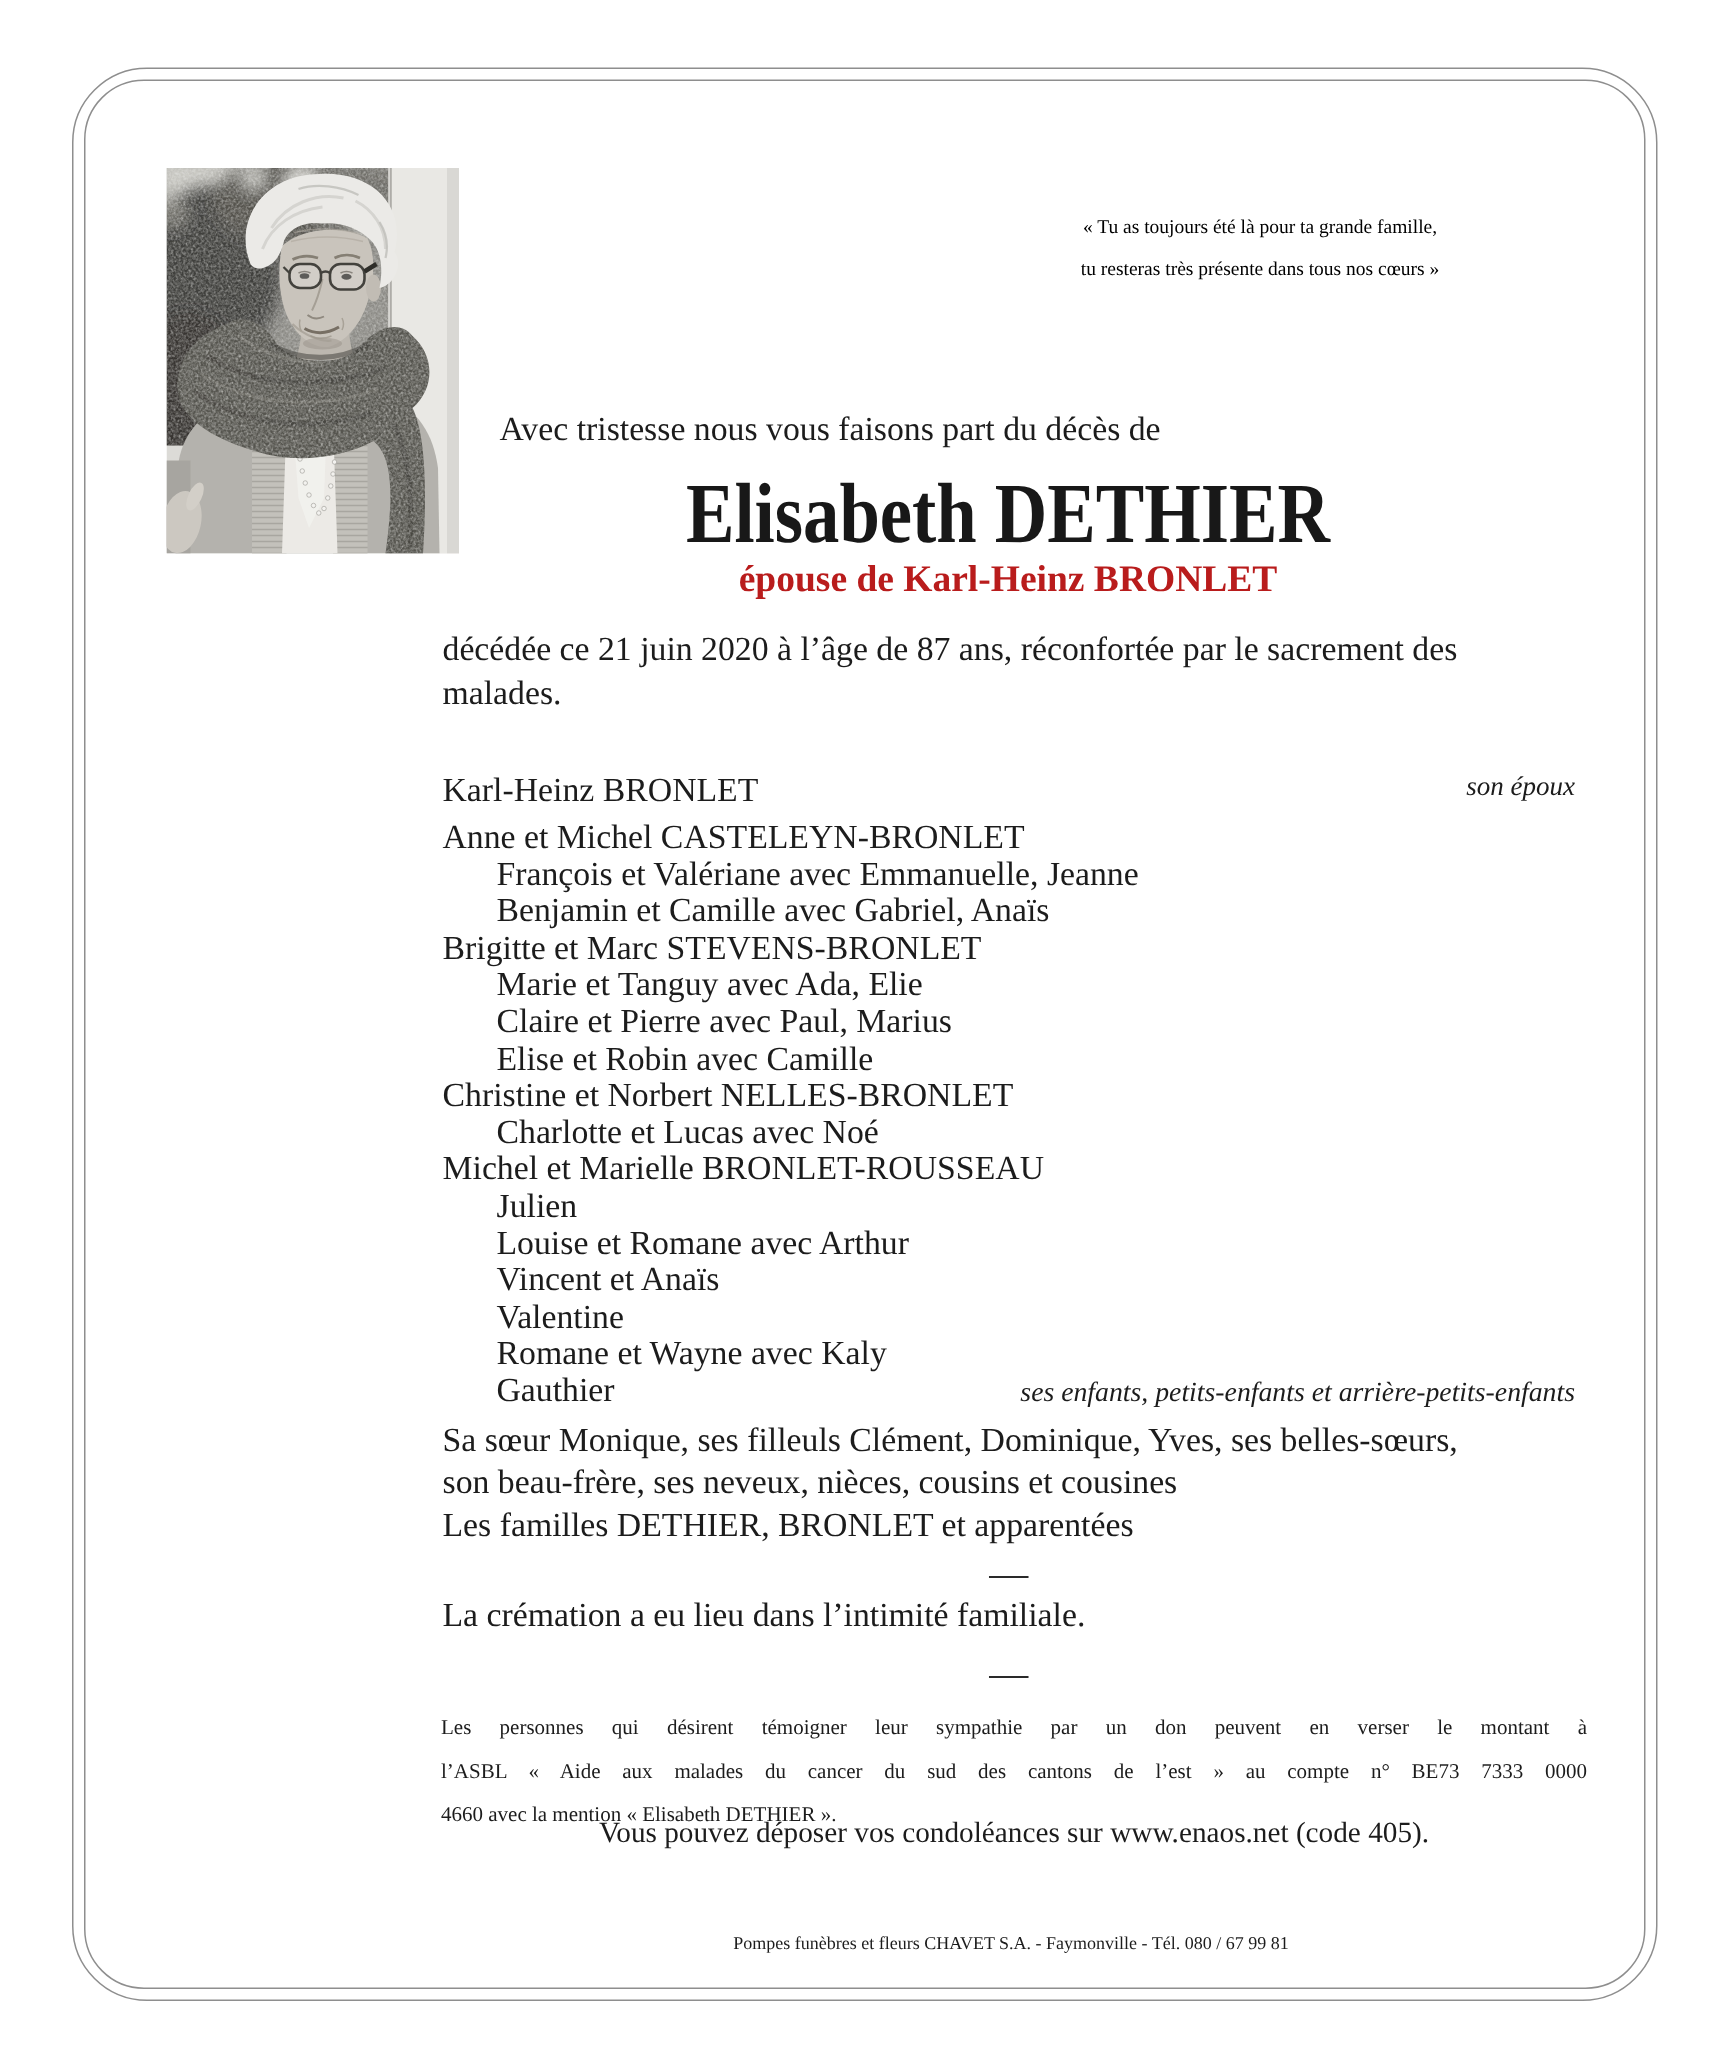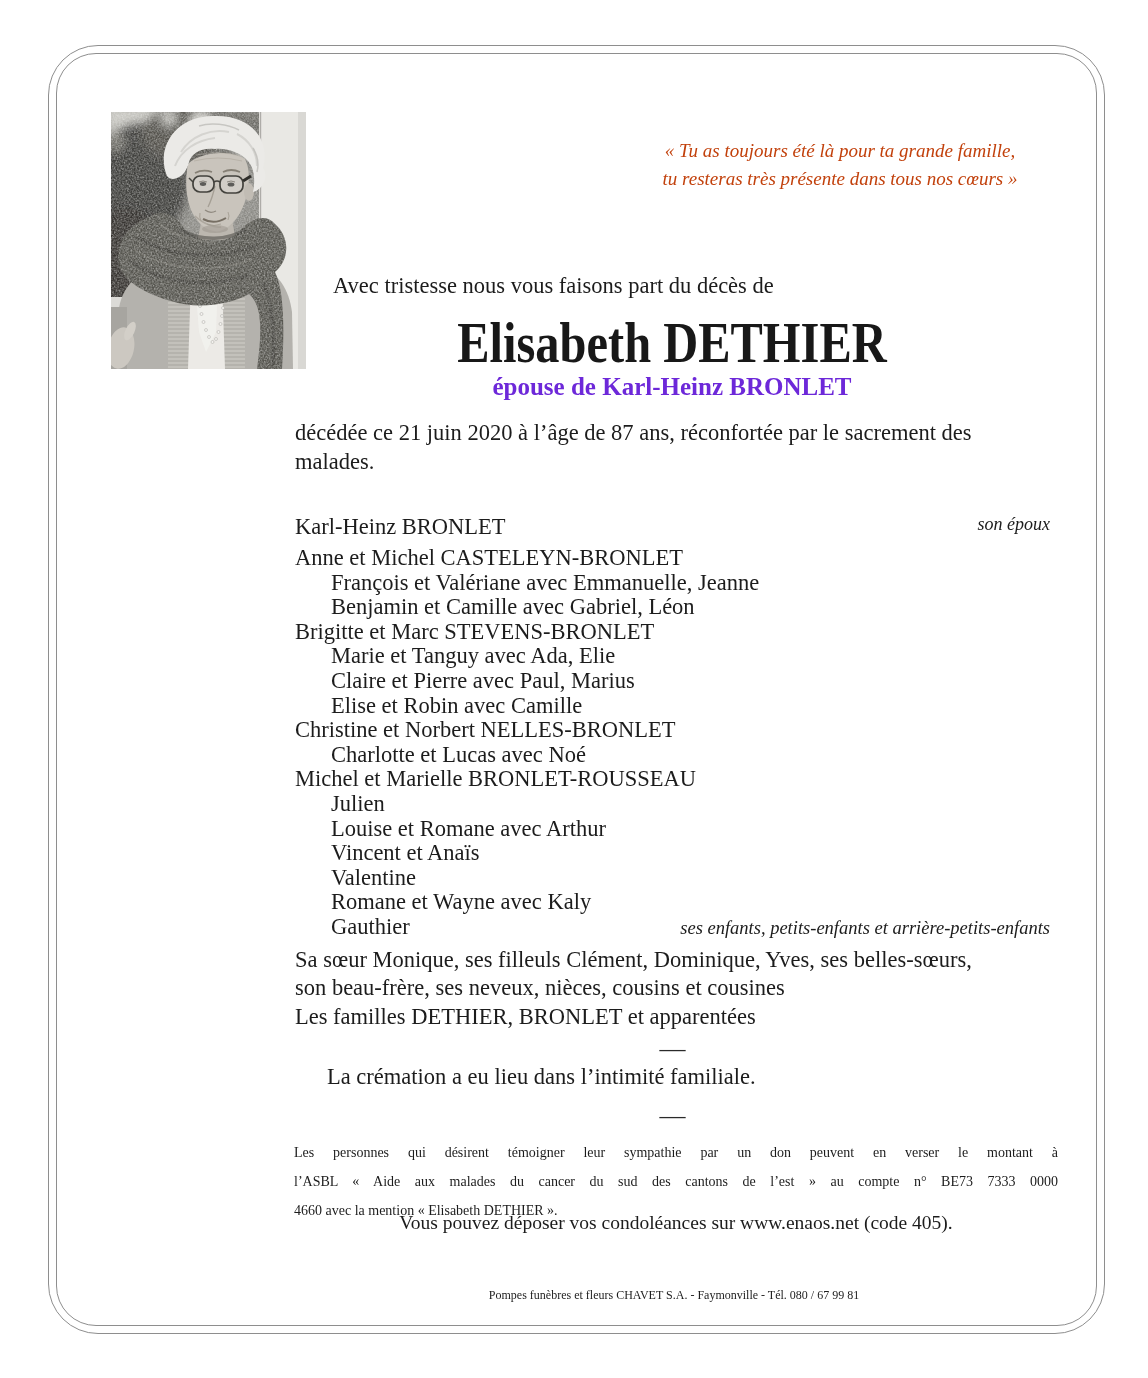--- a/index.html
+++ b/index.html
@@ -7,45 +7,45 @@
     position:relative;width:1148px;height:1378px;background:#ffffff;
     font-family:"Liberation Serif", serif;color:#1c1c1c;overflow:hidden;
   }
   .frame{position:absolute;border:1.6px solid #8e8e8e;background:transparent;}
   .frame.outer{left:48px;top:45px;width:1055px;height:1287px;border-radius:50px;}
   .frame.inner{left:56px;top:53px;width:1039px;height:1271px;border-radius:40px;}
   .photo{position:absolute;left:111px;top:112px;width:195px;height:257px;}
   .photo svg{display:block;}
   .quote{
     position:absolute;left:620px;top:137px;width:440px;text-align:center;
-    font-style:italic;font-size:19px;line-height:27.5px;color:#c2410c;
+    font-size:13px;line-height:27.5px;color:#000000;
   }
   .intro{position:absolute;left:333px;top:273px;font-size:22.5px;}
   .title-block{position:absolute;left:272px;top:314px;width:800px;text-align:center;}
   .deceased-name{
     font-size:57px;font-weight:bold;line-height:58px;white-space:nowrap;
     transform:scaleX(0.85);transform-origin:center;color:#181818;
   }
-  .spouse-line{margin-top:2px;font-size:25px;font-weight:bold;line-height:26px;color:#6d28d9;}
+  .spouse-line{margin-top:2px;font-size:25px;font-weight:bold;line-height:26px;color:#b91c1c;}
   .notice{position:absolute;left:295px;top:419px;font-size:22.5px;line-height:28.5px;}
   .husband-row{
     position:absolute;left:295px;top:514px;width:755px;display:flex;
     justify-content:space-between;align-items:flex-start;font-size:22.5px;
   }
   .relation{font-style:italic;font-size:18px;}
   .family-list{position:absolute;left:295px;top:546px;width:755px;font-size:22.5px;line-height:24.6px;}
   .member.indent{padding-left:36px;}
   .member-flex{display:flex;justify-content:space-between;align-items:baseline;}
   .member-flex .relation{font-size:18.5px;}
   .extended{position:absolute;left:295px;top:946px;font-size:22.5px;line-height:28.3px;}
   .families-line{position:absolute;left:295px;top:1004px;font-size:22.5px;}
   .sep{position:absolute;left:295px;width:755px;text-align:center;font-size:26px;color:#2a2a2a;line-height:26px;}
   .sep.s1{top:1036px;}
   .sep.s2{top:1103px;}
-  .cremation{position:absolute;left:295px;top:1064px;font-size:22.5px;margin-left:32px;}
+  .cremation{position:absolute;left:295px;top:1064px;font-size:22.5px;}
   .donation{position:absolute;left:294px;top:1138px;width:764px;font-size:14px;line-height:29px;}
   .donation .just{text-align:justify;text-align-last:justify;}
   .condolences{position:absolute;left:294px;top:1212px;width:764px;text-align:center;font-size:19.5px;}
   .funeral-footer{position:absolute;left:294px;top:1288px;width:760px;text-align:center;font-size:12px;}
 </style>
 </head>
 <body>
 
 <div class="page">
 
@@ -196,21 +196,21 @@
   </div>
 
   <div class="husband-row">
     <span>Karl-Heinz BRONLET</span>
     <span class="relation">son époux</span>
   </div>
 
   <div class="family-list">
     <div class="member">Anne et Michel CASTELEYN-BRONLET</div>
     <div class="member indent">François et Valériane avec Emmanuelle, Jeanne</div>
-    <div class="member indent">Benjamin et Camille avec Gabriel, Léon</div>
+    <div class="member indent">Benjamin et Camille avec Gabriel, Anaïs</div>
     <div class="member">Brigitte et Marc STEVENS-BRONLET</div>
     <div class="member indent">Marie et Tanguy avec Ada, Elie</div>
     <div class="member indent">Claire et Pierre avec Paul, Marius</div>
     <div class="member indent">Elise et Robin avec Camille</div>
     <div class="member">Christine et Norbert NELLES-BRONLET</div>
     <div class="member indent">Charlotte et Lucas avec Noé</div>
     <div class="member">Michel et Marielle BRONLET-ROUSSEAU</div>
     <div class="member indent">Julien</div>
     <div class="member indent">Louise et Romane avec Arthur</div>
     <div class="member indent">Vincent et Anaïs</div>

